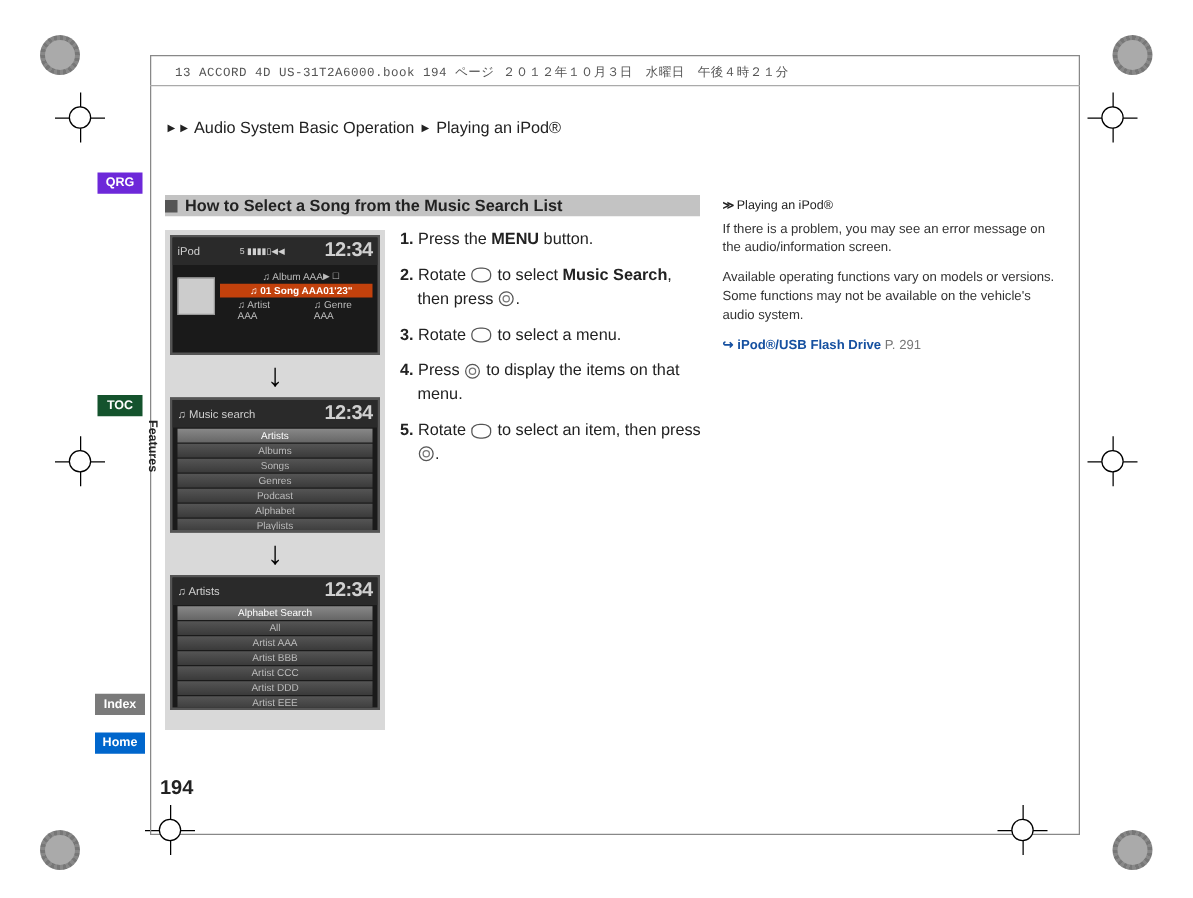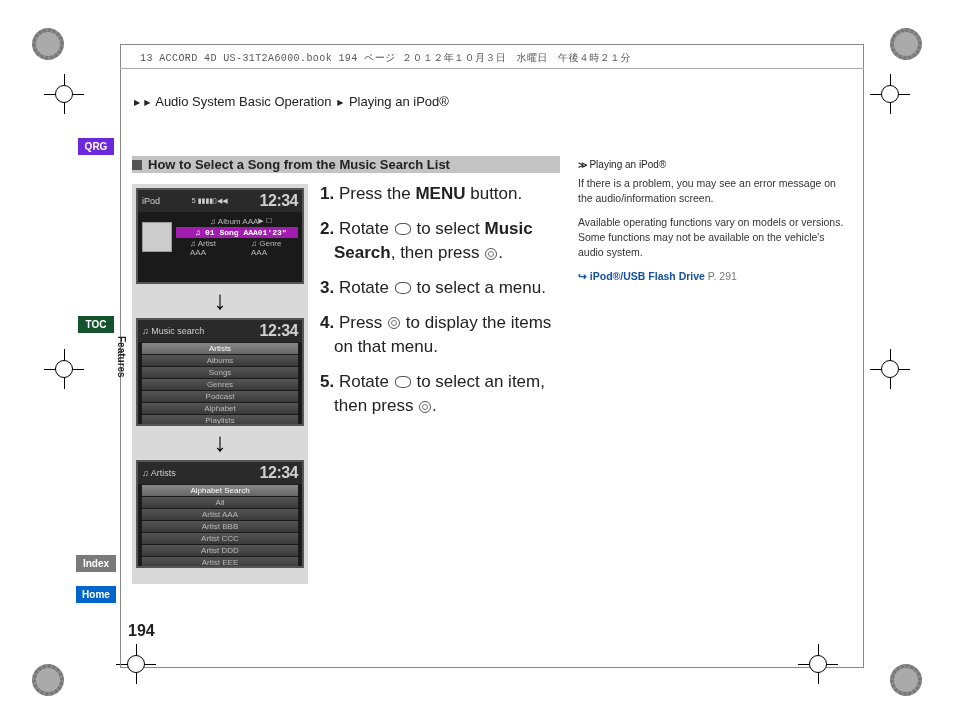--- a/index.html
+++ b/index.html
@@ -163,37 +163,37 @@
   .screen .topbar {
     display:flex; justify-content:space-between; align-items:center;
     background:#2a2a2a; padding:2px 4px; font-size:9px;
   }
   .screen .clock { font-weight:bold; font-size:16px; letter-spacing:-0.5px;}
   .screen .row {
     padding:1px 6px 1px 14px; font-size:8px; color:#bbb;
     border-top:1px solid #333;
     display:flex; justify-content:center;
   }
-  .screen .row.hl { background:#a21caf; color:#fff; font-weight:bold;font-family:Liberation Mono, monospace;}
+  .screen .row.hl { background:#c2410c; color:#fff; font-weight:bold;}
   .screen .row.menu {
     background:linear-gradient(#555,#3a3a3a);
     margin:1px 4px 0 4px; border-top:none; padding:1px 6px;
   }
   .screen .row.menu.sel { background:linear-gradient(#888,#666); color:#fff;}
   .arrow {
     text-align:center; font-size:26px; line-height:20px; margin:2px 0 8px 0; color:#000;
   }
 
   
   .steps {
     position:absolute;
     left:320px;
     top:182px;
     width:246px;
-    font-size:17px;
+    font-size:13px;
     line-height:1.45;
   }
   .steps .step { margin-bottom:10px; padding-left:14px; text-indent:-14px;}
   .steps .num { font-weight:bold; }
   .steps b { font-weight:bold; }
   .knob-icon {
     display:inline-block; width:14px; height:10px; vertical-align:middle;
     border:1px solid #555; border-radius:7px/5px; margin:0 1px;
     position:relative;
   }

